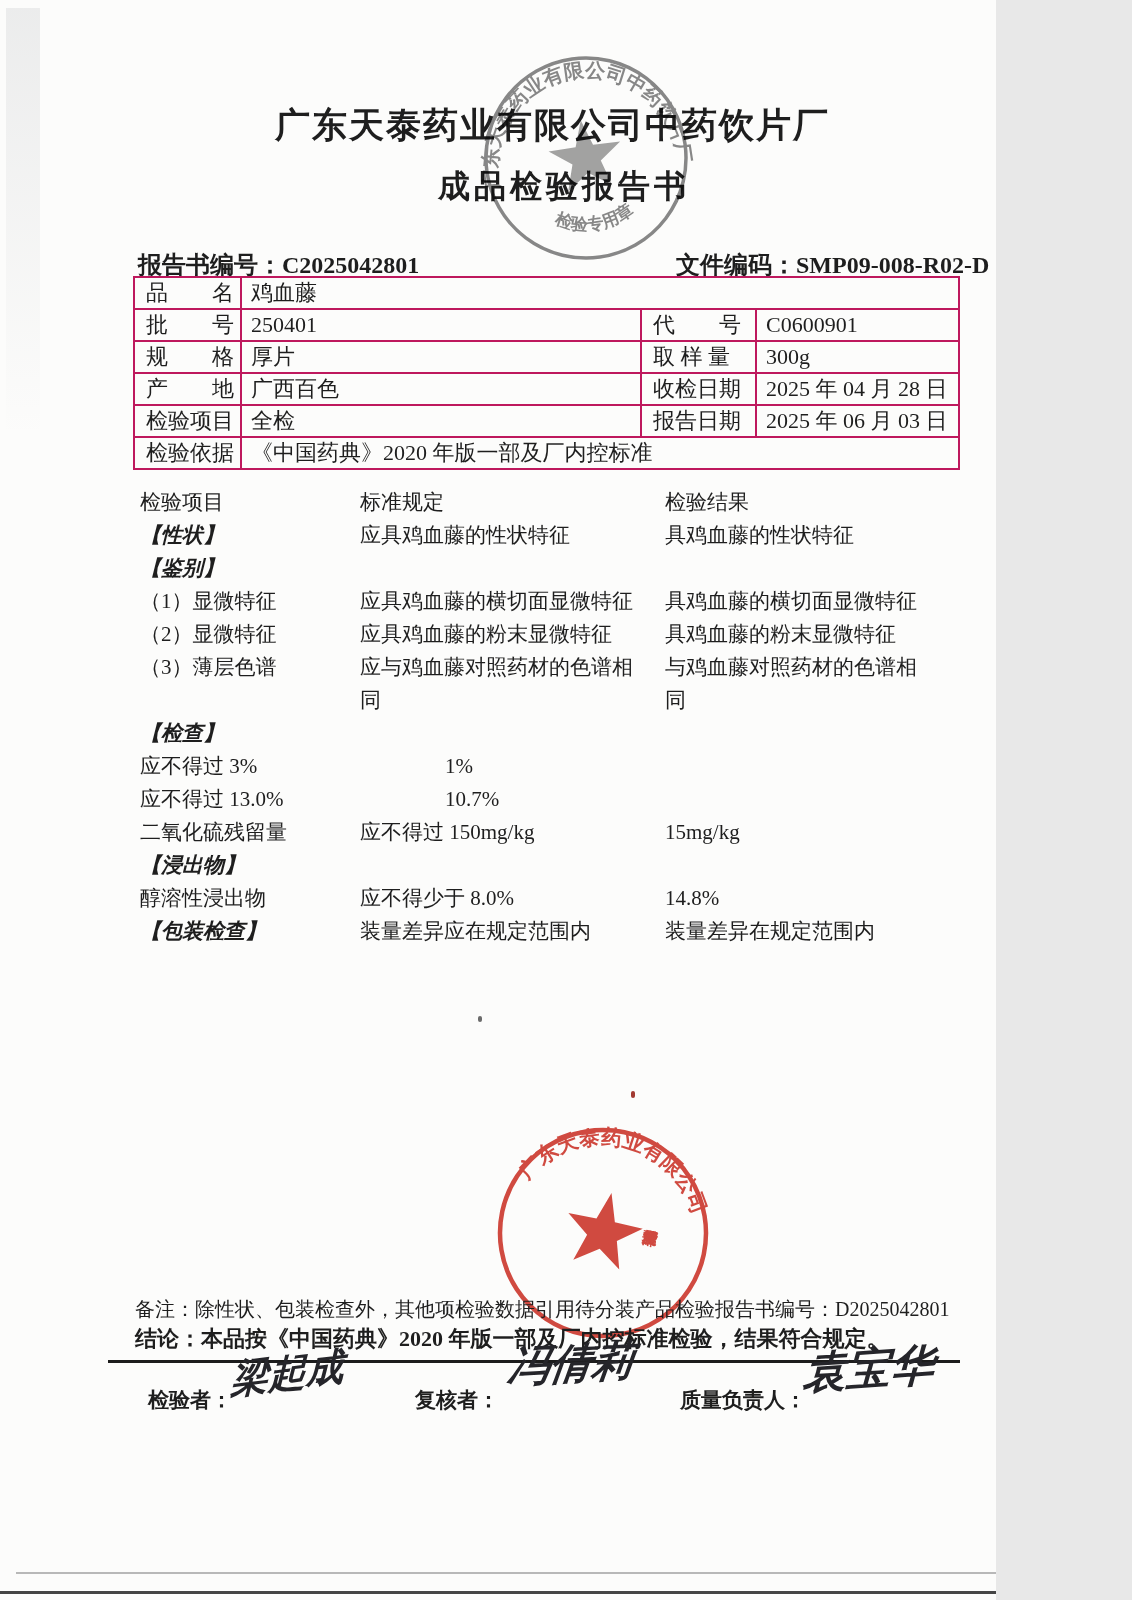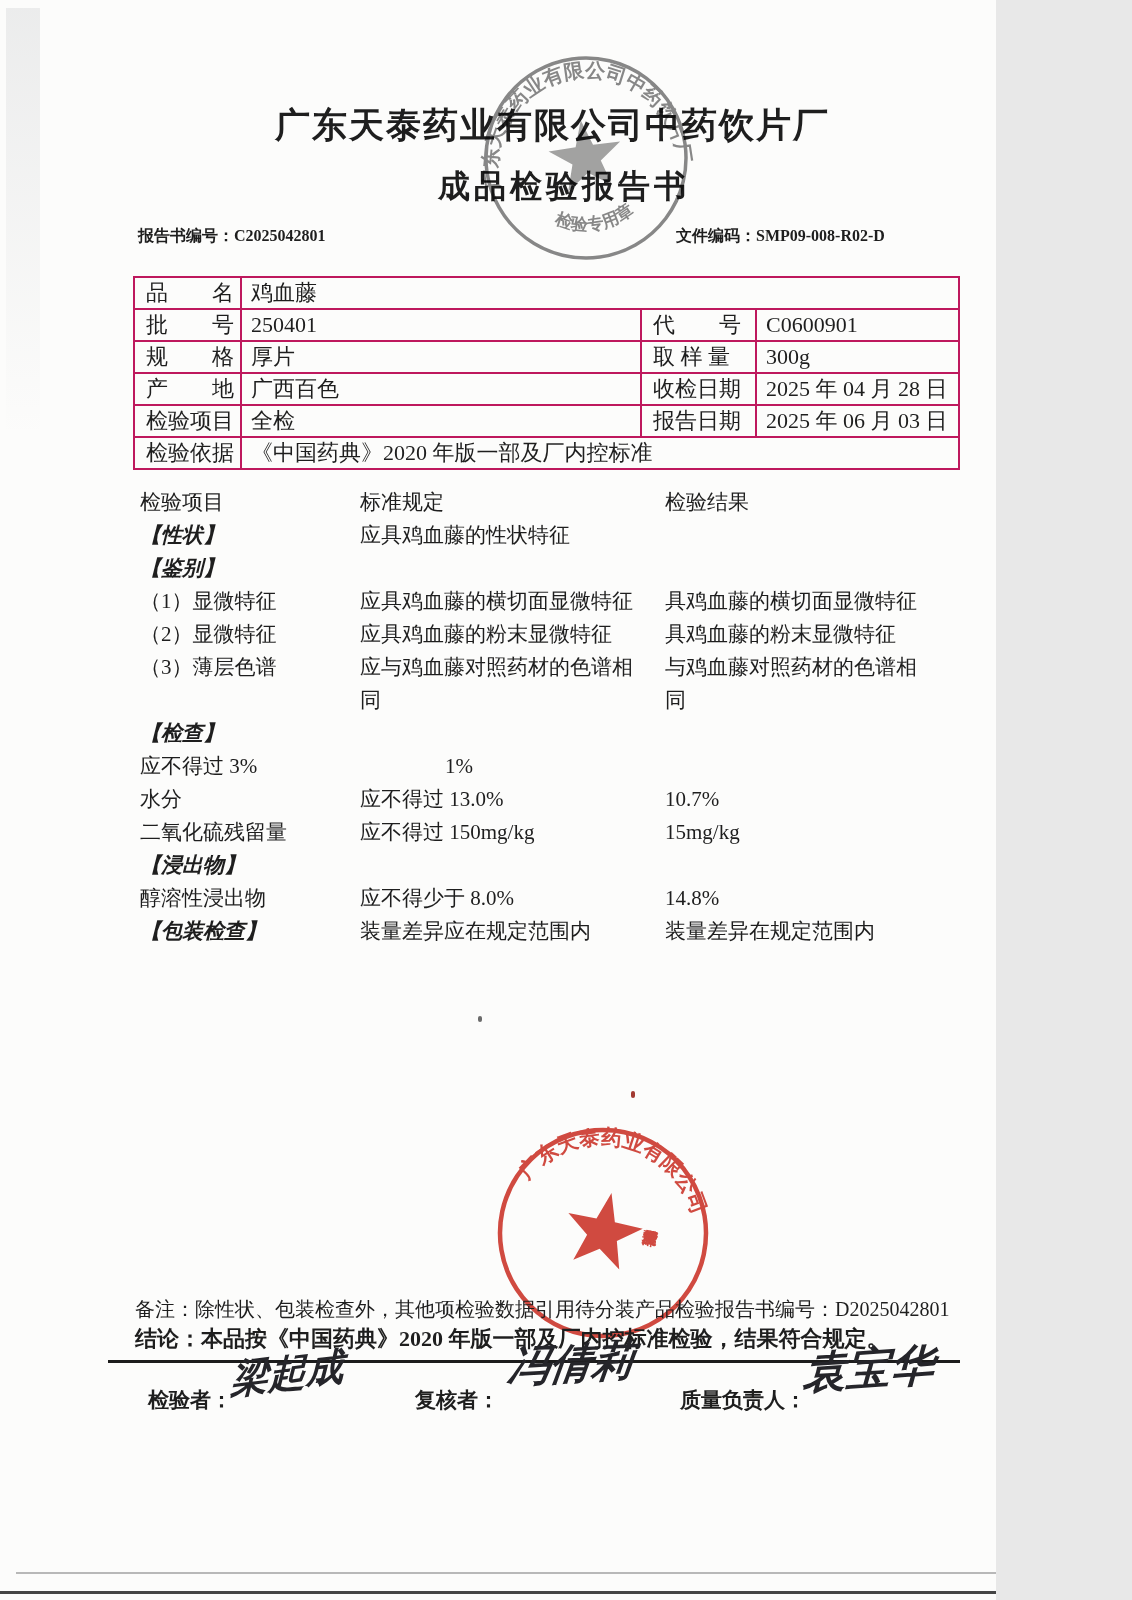--- a/index.html
+++ b/index.html
@@ -8,21 +8,21 @@
     width:996px;height:1600px;
     background:#fcfcfb;
     overflow:hidden;
     font-family:"Liberation Serif","DejaVu Serif",serif;
     color:#1e1e1e;
   }
   .abs{position:absolute;}
   
   .title{left:0;top:102px;width:1105px;text-align:center;font-size:35px;font-weight:700;letter-spacing:2px;}
   .subtitle{left:0;top:165px;width:1128px;text-align:center;font-size:32px;font-weight:700;letter-spacing:4px;}
-  .ref-line{top:226px;font-size:16px;font-weight:600;}
+  .ref-line{top:249px;font-size:24px;font-weight:600;}
   #report-no{left:138px;}
   #doc-code{left:676px;}
   
   table.info{
     position:absolute;left:133px;top:276px;width:825px;
     border-collapse:collapse;table-layout:fixed;
     font-size:22px;font-weight:500;
   }
   table.info td{
     border:2px solid #be185d;
@@ -136,20 +136,21 @@
 
   <div class="abs results">
     <div class="r-row">
       <span class="c1">检验项目</span>
       <span class="c2">标准规定</span>
       <span class="c3">检验结果</span>
     </div>
     <div class="r-row sect">
       <span class="c1">【性状】</span>
       <span class="c2">应具鸡血藤的性状特征</span>
+      <span class="c3">具鸡血藤的性状特征</span>
     </div>
     <div class="r-row sect">
       <span class="c1">【鉴别】</span>
       <span class="c2"></span>
       <span class="c3"></span>
     </div>
     <div class="r-row">
       <span class="c1">（1）显微特征</span>
       <span class="c2">应具鸡血藤的横切面显微特征</span>
       <span class="c3">具鸡血藤的横切面显微特征</span>
@@ -167,21 +168,20 @@
     <div class="r-row sect">
       <span class="c1">【检查】</span>
       <span class="c2"></span>
       <span class="c3"></span>
     </div>
     <div class="r-row">
       <span class="c2">应不得过 3%</span>
       <span class="c3">1%</span>
     </div>
     <div class="r-row">
-      <span class="c1">水分</span>
       <span class="c2">应不得过 13.0%</span>
       <span class="c3">10.7%</span>
     </div>
     <div class="r-row">
       <span class="c1">二氧化硫残留量</span>
       <span class="c2">应不得过 150mg/kg</span>
       <span class="c3">15mg/kg</span>
     </div>
     <div class="r-row sect">
       <span class="c1">【浸出物】</span>

